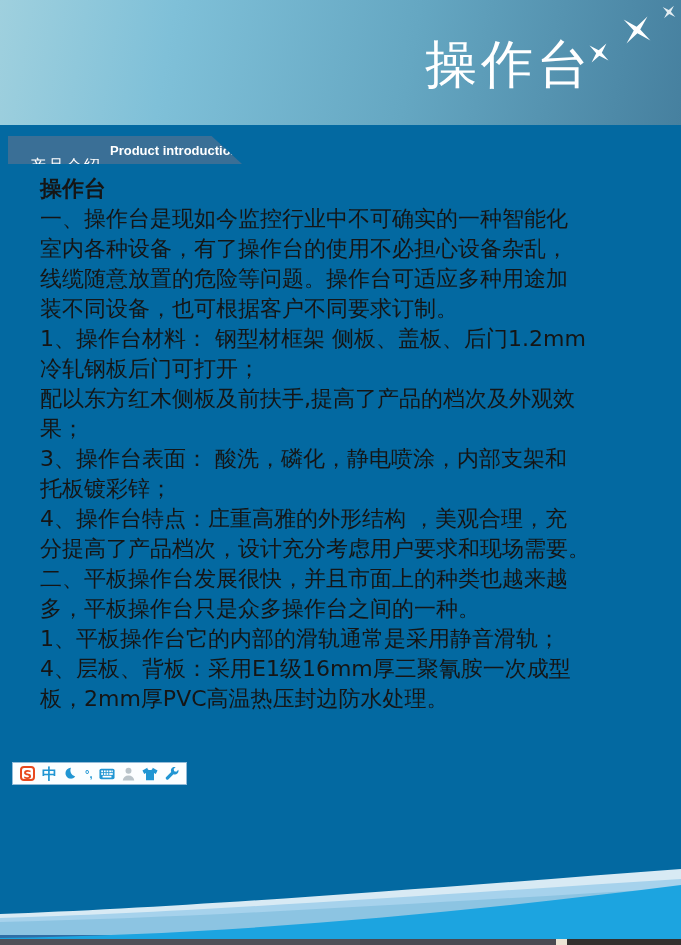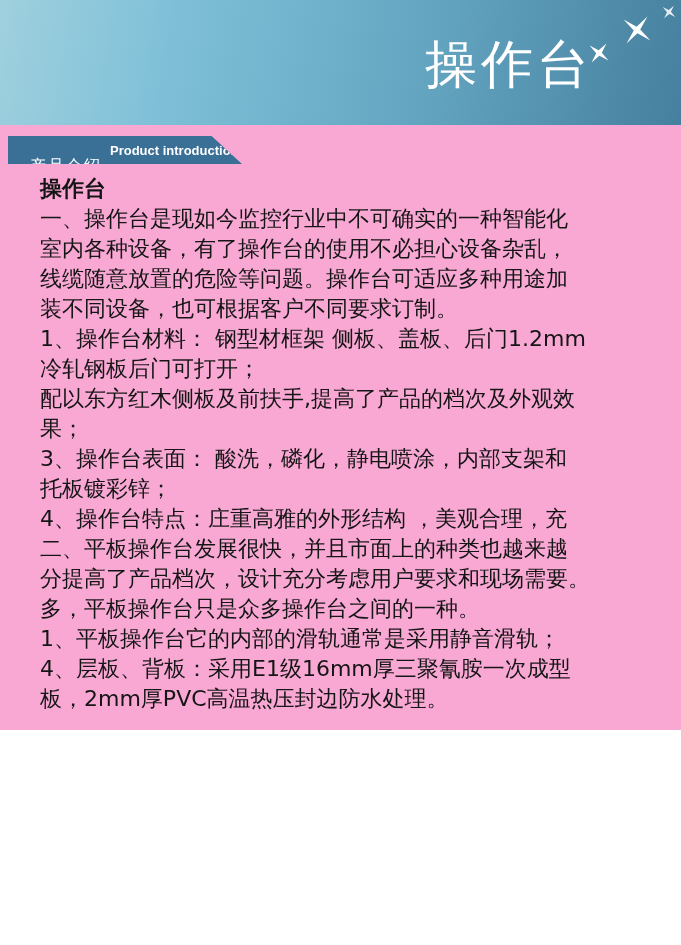--- a/index.html
+++ b/index.html
@@ -1,19 +1,19 @@
 <!DOCTYPE html>
 <html><head>
 <meta charset="utf-8">
 <style>
   html,body{margin:0;padding:0;}
   .page{
     position:relative;
-    width:681px;height:730px;
-    background:#f9a8d4;
+    width:681px;height:945px;
+    background:#0369a1;
     overflow:hidden;
     font-family:"Liberation Sans","DejaVu Sans",sans-serif;
   }
 
   
   .header{
     position:absolute;left:0;top:0;width:681px;height:125px;
     background:linear-gradient(100deg,#9fd0de 0%,#7fc0d8 25%,#65a7c2 60%,#46809f 100%);
   }
   .header-title{
@@ -107,22 +107,22 @@
         <div class="line">室内各种设备，有了操作台的使用不必担心设备杂乱，</div>
         <div class="line">线缆随意放置的危险等问题。操作台可适应多种用途加</div>
         <div class="line">装不同设备，也可根据客户不同要求订制。</div>
         <div class="line">1、操作台材料： 钢型材框架 侧板、盖板、后门1.2mm</div>
         <div class="line">冷轧钢板后门可打开；</div>
         <div class="line">配以东方红木侧板及前扶手,提高了产品的档次及外观效</div>
         <div class="line">果；</div>
         <div class="line">3、操作台表面： 酸洗，磷化，静电喷涂，内部支架和</div>
         <div class="line">托板镀彩锌；</div>
         <div class="line">4、操作台特点：庄重高雅的外形结构 ，美观合理，充</div>
+        <div class="line">分提高了产品档次，设计充分考虑用户要求和现场需要。</div>
         <div class="line">二、平板操作台发展很快，并且市面上的种类也越来越</div>
-        <div class="line">分提高了产品档次，设计充分考虑用户要求和现场需要。</div>
         <div class="line">多，平板操作台只是众多操作台之间的一种。</div>
         <div class="line">1、平板操作台它的内部的滑轨通常是采用静音滑轨；</div>
         <div class="line">4、层板、背板：采用E1级16mm厚三聚氰胺一次成型</div>
         <div class="line">板，2mm厚PVC高温热压封边防水处理。</div>
       </div>
   </div>
 
   <div class="ime-bar">
     <span class="ime-logo">S</span>
     <span class="ime-zh">中</span>

